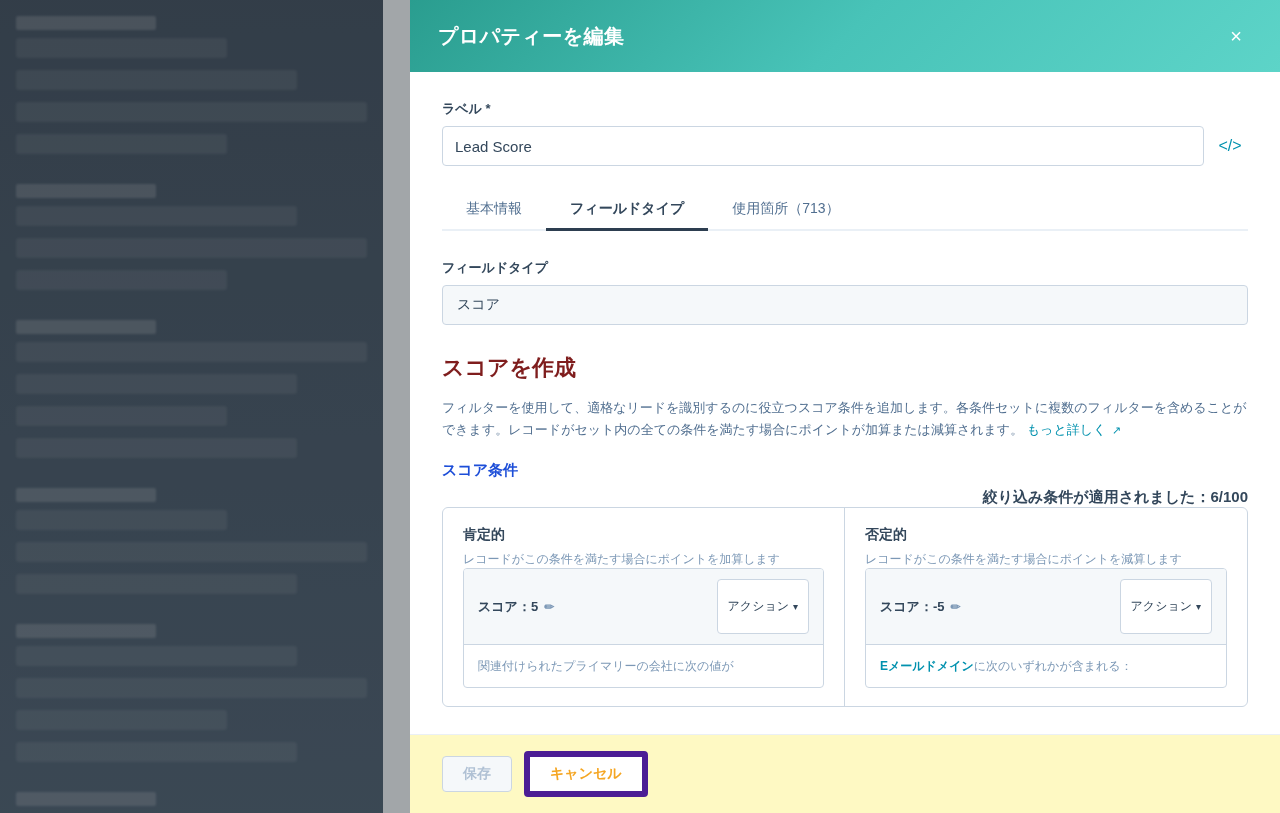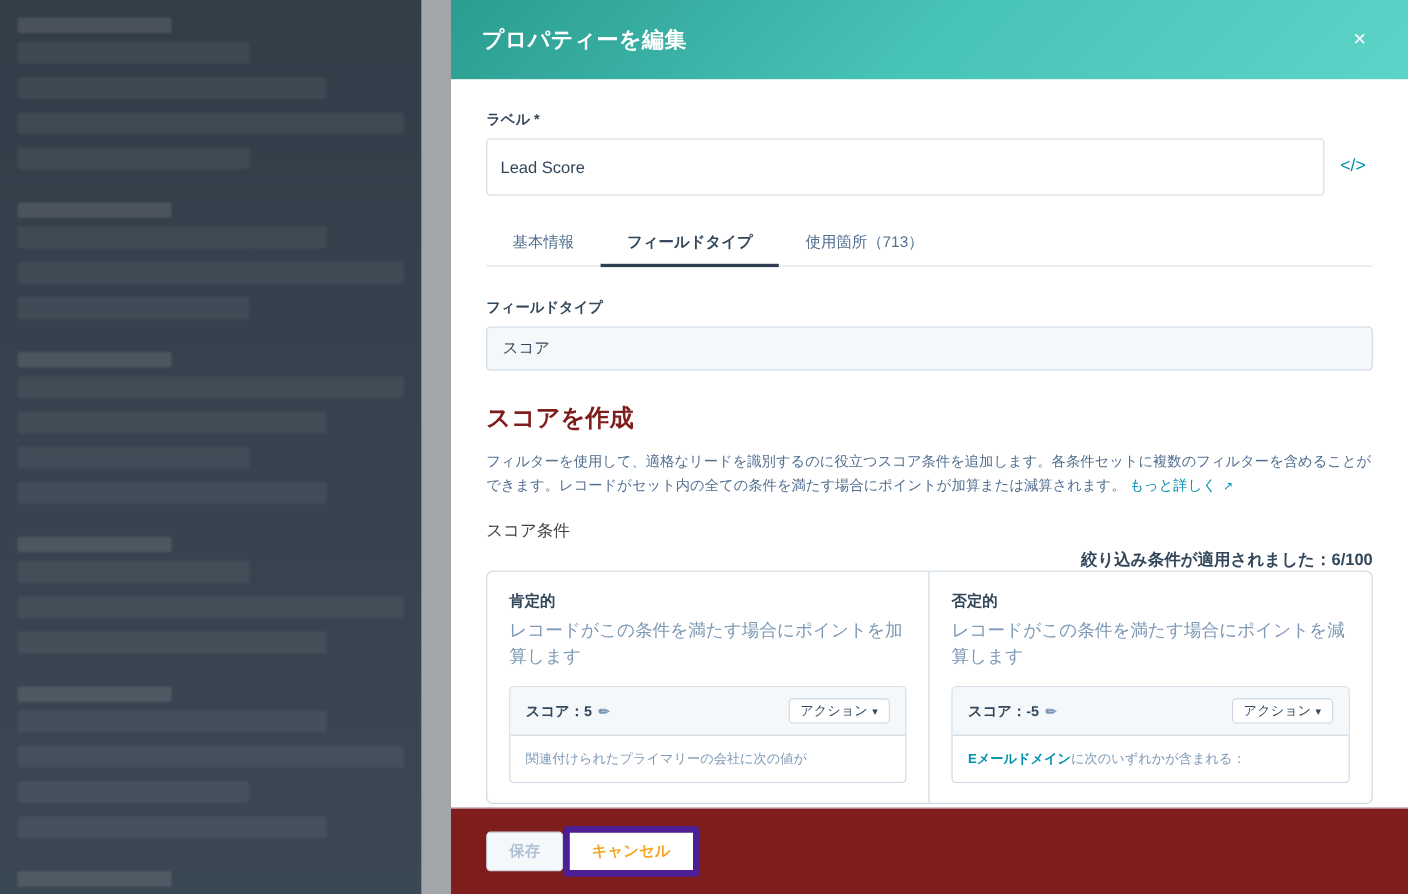--- a/index.html
+++ b/index.html
@@ -118,21 +118,21 @@
       margin-bottom: 8px;
     }
     .label-input-row {
       display: flex;
       align-items: center;
       gap: 8px;
       margin-bottom: 24px;
     }
     .label-input {
       flex: 1;
-      height: 52px;
+      height: 40px;
       border: 1px solid #cbd6e2;
       border-radius: 4px;
       padding: 0 12px;
       font-size: 15px;
       color: #33475b;
       font-family: inherit;
       outline: none;
     }
     .code-icon-btn {
       background: none;
@@ -212,22 +212,22 @@
 
     
     .score-conditions-header {
       display: flex;
       align-items: center;
       justify-content: space-between;
       margin-bottom: 8px;
     }
     .score-conditions-title {
       font-size: 15px;
-      font-weight: 400;
-      color: #404040;
+      font-weight: 700;
+      color: #1d4ed8;
       text-align: center;
     }
     .test-btn {
       background: #2d3e50;
       color: #ffffff;
       border: none;
       border-radius: 4px;
       padding: 8px 16px;
       font-size: 13px;
       font-weight: 600;
@@ -256,23 +256,22 @@
       border-right: 1px solid #cbd6e2;
     }
     .score-card:last-child { border-right: none; }
     .score-card-title {
       font-size: 14px;
       font-weight: 700;
       color: #33475b;
       margin-bottom: 6px;
     }
     .score-card-desc {
-      font-size: 16px;
+      font-size: 12px;
       color: #7c98b6;
-      margin-bottom: 14px;
       line-height: 1.5;
     }
 
     
     .score-item {
       border: 1px solid #cbd6e2;
       border-radius: 4px;
       overflow: hidden;
     }
     .score-item-header {
@@ -293,21 +292,21 @@
     }
     .edit-icon {
       color: #7c98b6;
       font-size: 12px;
       cursor: pointer;
     }
     .action-btn {
       background: #ffffff;
       border: 1px solid #cbd6e2;
       border-radius: 4px;
-      padding: 2px 10px;
+      padding: 18px 10px;
       font-size: 12px;
       color: #33475b;
       cursor: pointer;
       font-family: inherit;
       display: flex;
       align-items: center;
       gap: 4px;
       transition: background 0.15s;
     }
     .caret { font-size: 10px; }
@@ -325,22 +324,23 @@
       text-decoration: none;
       font-weight: 600;
     }
 
     
     .modal-footer {
       padding: 16px 32px;
       border-top: 1px solid #eaf0f6;
       display: flex;
       align-items: center;
+      gap: 12px;
       flex-shrink: 0;
-      background: #7f1d1d;
+      background: #fef9c3;
     }
     .save-btn {
       background: #f5f8fa;
       border: 1px solid #cbd6e2;
       border-radius: 4px;
       padding: 8px 20px;
       font-size: 14px;
       font-weight: 600;
       color: #b0c1d4;
       cursor: not-allowed;

